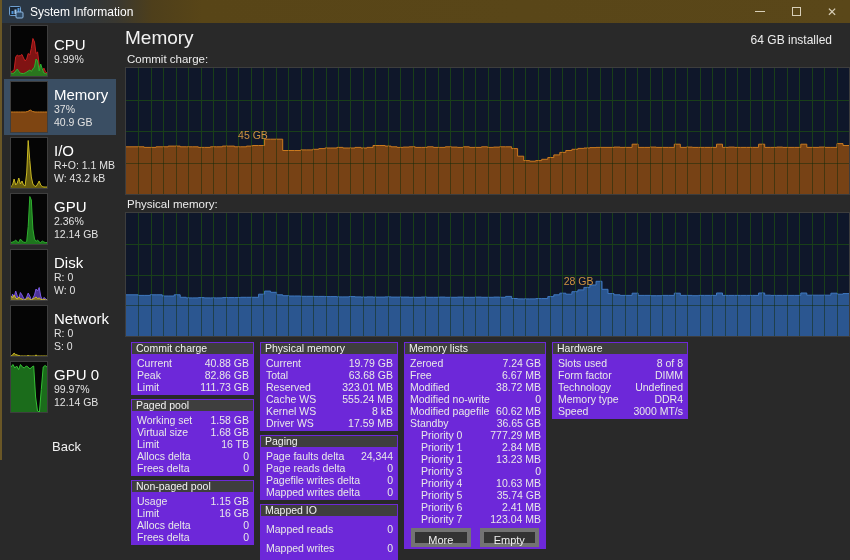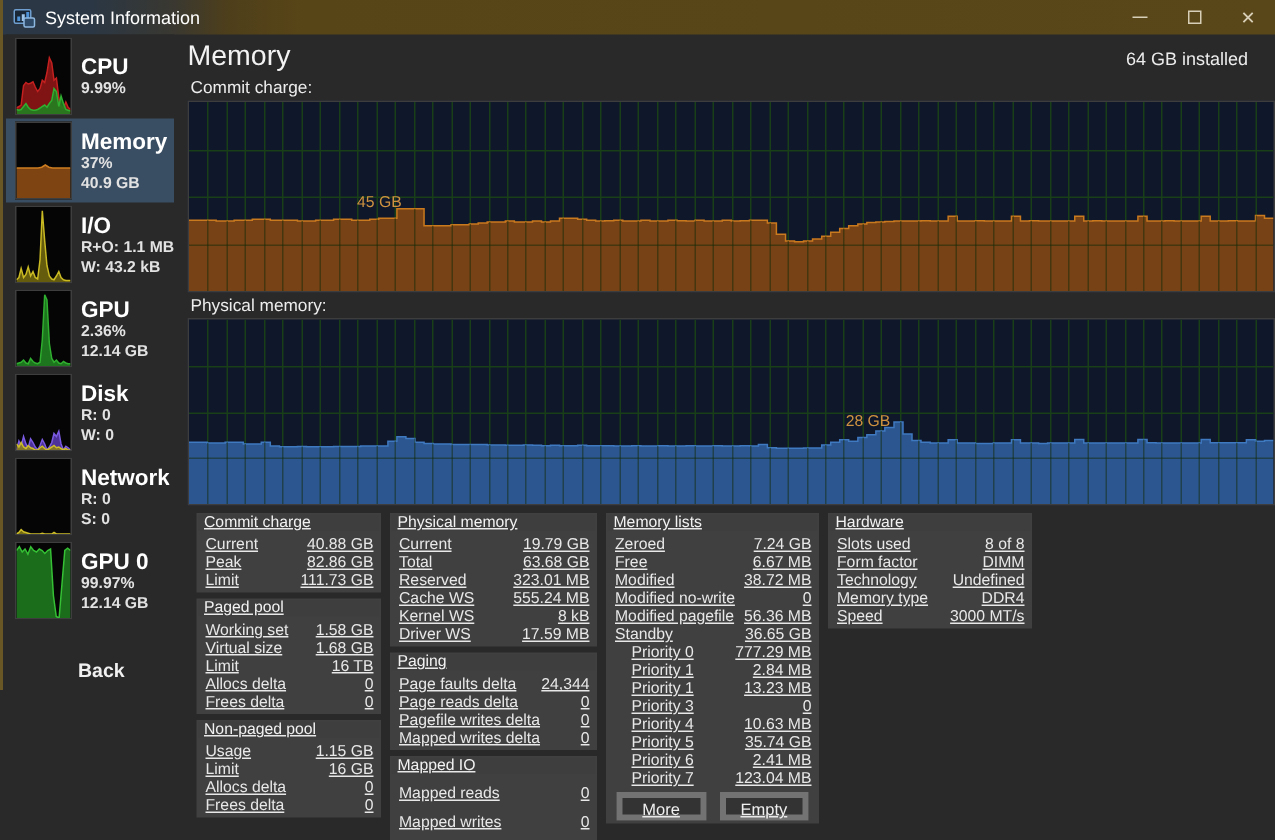--- a/index.html
+++ b/index.html
@@ -7,40 +7,40 @@
 body{font-family:"Liberation Sans",sans-serif; background:#292929; color:#e8e8e8;}
 .window{width:850px;height:460px;position:relative;background:#292929;border-left:2px solid #6a5726;}
 .titlebar{height:23px;background:linear-gradient(90deg,#2b3744 0px,#2b3744 60px,#3a3830 115px,#4e3f1b 150px,#584517 200px,#5a4719 100%);display:flex;align-items:center;position:relative;}
 .title-icon{width:16px;height:14px;margin:0 6px 0 6px;}
 .title-text{font-size:12px;color:#ffffff;}
 .win-controls{position:absolute;right:0;top:0;height:23px;display:flex;}
 .win-btn{width:36px;height:23px;display:flex;align-items:center;justify-content:center;color:#d8cfb8;}
 .glyph-min{width:10px;height:1px;background:#d8cfb8;}
 .glyph-max{width:9px;height:9px;border:1px solid #d8cfb8;}
 .glyph-close{font-size:12px;line-height:12px;}
-.sidebar{position:absolute;left:2px;top:23px;width:112px;bottom:0;background:#292929;font-weight:bold;}
+.sidebar{position:absolute;left:2px;top:23px;width:112px;bottom:0;background:#292929;}
 .side-item{height:56px;display:flex;align-items:center;padding-left:6px;}
 .side-item.selected{background:#3a4e63;}
 .mini{width:38px;height:52px;background:#050505;border:1px solid #3e3e3e;flex:none;}
 .side-text{margin-left:6px;overflow:hidden;}
 .side-title{font-size:15px;color:#ffffff;line-height:17px;white-space:nowrap;}
 .side-line{font-size:10.5px;color:#e2e2e2;line-height:13px;white-space:nowrap;}
 .back-btn{margin-top:24px;padding-left:48px;font-size:13px;color:#f0f0f0;}
 .main{position:absolute;left:115px;top:23px;right:0;bottom:0;padding-left:8px;}
 .main-header{display:flex;align-items:baseline;margin-top:3px;height:23px;}
 .main-title{font-size:19px;color:#f2f2f2;line-height:23px;}
 .installed{margin-left:auto;font-size:12px;color:#ececec;padding-right:18px;}
 .graph-label{font-size:11.5px;color:#ececec;margin:4px 0 1px 2px;line-height:13px;}
 .graph-label.second{margin-top:3px;}
 .graph{position:relative;width:725px;background:#0f172a;border:1px solid #3d3d3d;}
 .graph svg{display:block;}
 .graph-anno{position:absolute;font-size:10.5px;color:#cf9240;}
 .panels{display:flex;gap:6px;margin-top:5px;margin-left:6px;}
 .pcol{flex:none;}
-.group{background:#404040;padding:1px 0 2px;margin-bottom:4px;text-decoration:underline;}
+.group{background:#6d28d9;padding:1px 0 2px;margin-bottom:4px;}
 .group-h{background:#3e3e3e;margin:0 1px;padding:0 4px;font-size:10.5px;height:11px;line-height:11px;color:#f2f2f2;}
 .group-h + .prow{margin-top:3px;}
 .prow{display:flex;justify-content:space-between;font-size:10.5px;line-height:12px;height:12px;padding:0 5px 0 6px;}
 .prow .lbl{white-space:nowrap;}
 .prow .val{white-space:nowrap;}
 .prow.ind .lbl{padding-left:11px;}
 .group.spread .group-h + .prow{margin-top:4px;text-align:center;}
 .group.spread .prow{height:19px;line-height:19px;}
 .btn-row{display:flex;gap:9px;margin:3px 7px 0;}
 .pbtn{flex:1;border:4px solid #737373;height:19px;line-height:17px;text-align:center;font-size:11px;color:#f0f0f0;background:#333333;}
@@ -561,21 +561,21 @@
             <div class="prow">
               <span class="lbl">Modified</span>
               <span class="val">38.72 MB</span>
             </div>
             <div class="prow">
               <span class="lbl">Modified no-write</span>
               <span class="val">0</span>
             </div>
             <div class="prow">
               <span class="lbl">Modified pagefile</span>
-              <span class="val">56.36 MB</span>
+              <span class="val">60.62 MB</span>
             </div>
             <div class="prow">
               <span class="lbl">Standby</span>
               <span class="val">36.65 GB</span>
             </div>
             <div class="prow ind">
               <span class="lbl">Priority 0</span>
               <span class="val">777.29 MB</span>
             </div>
             <div class="prow ind">

